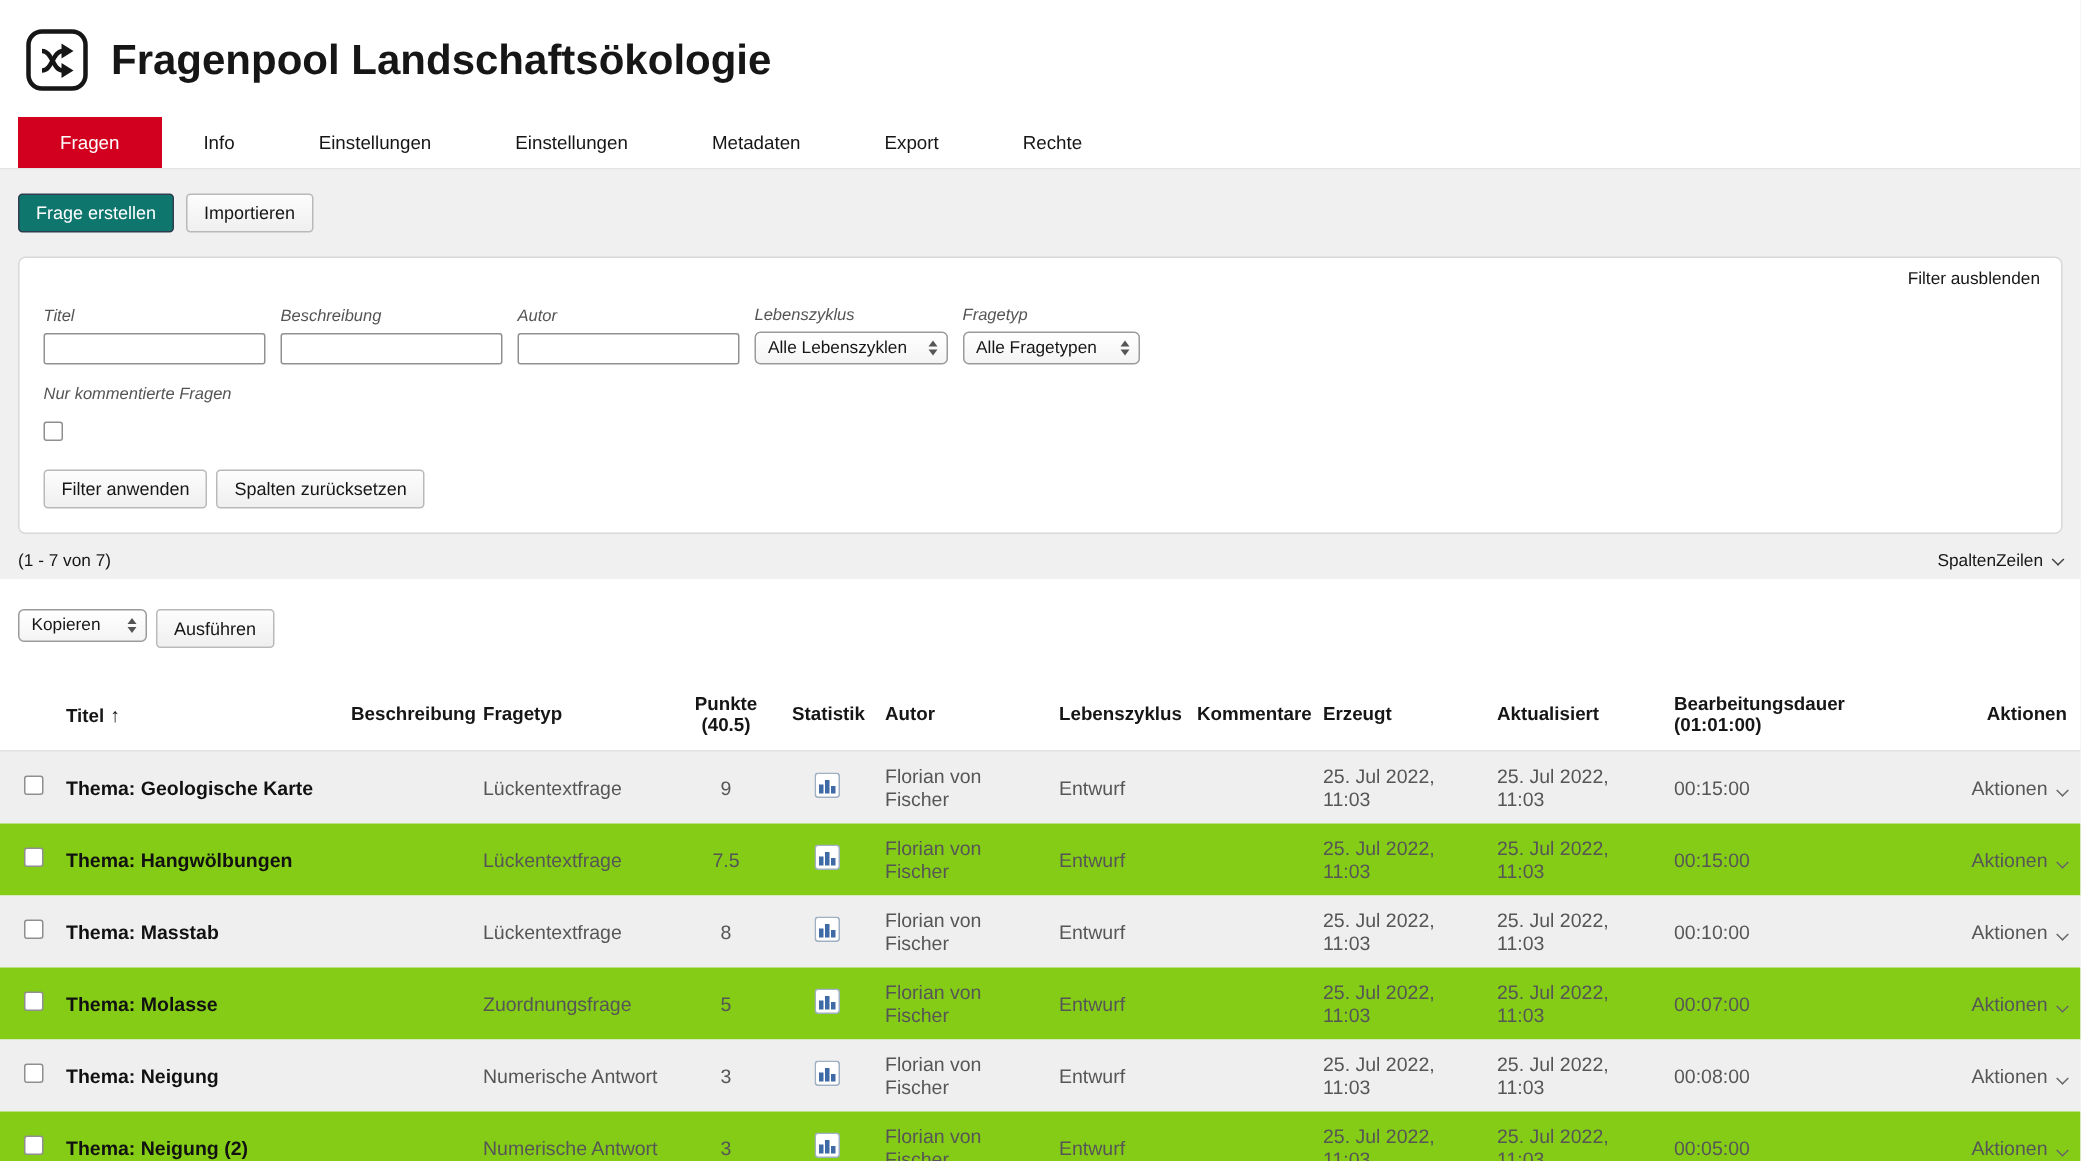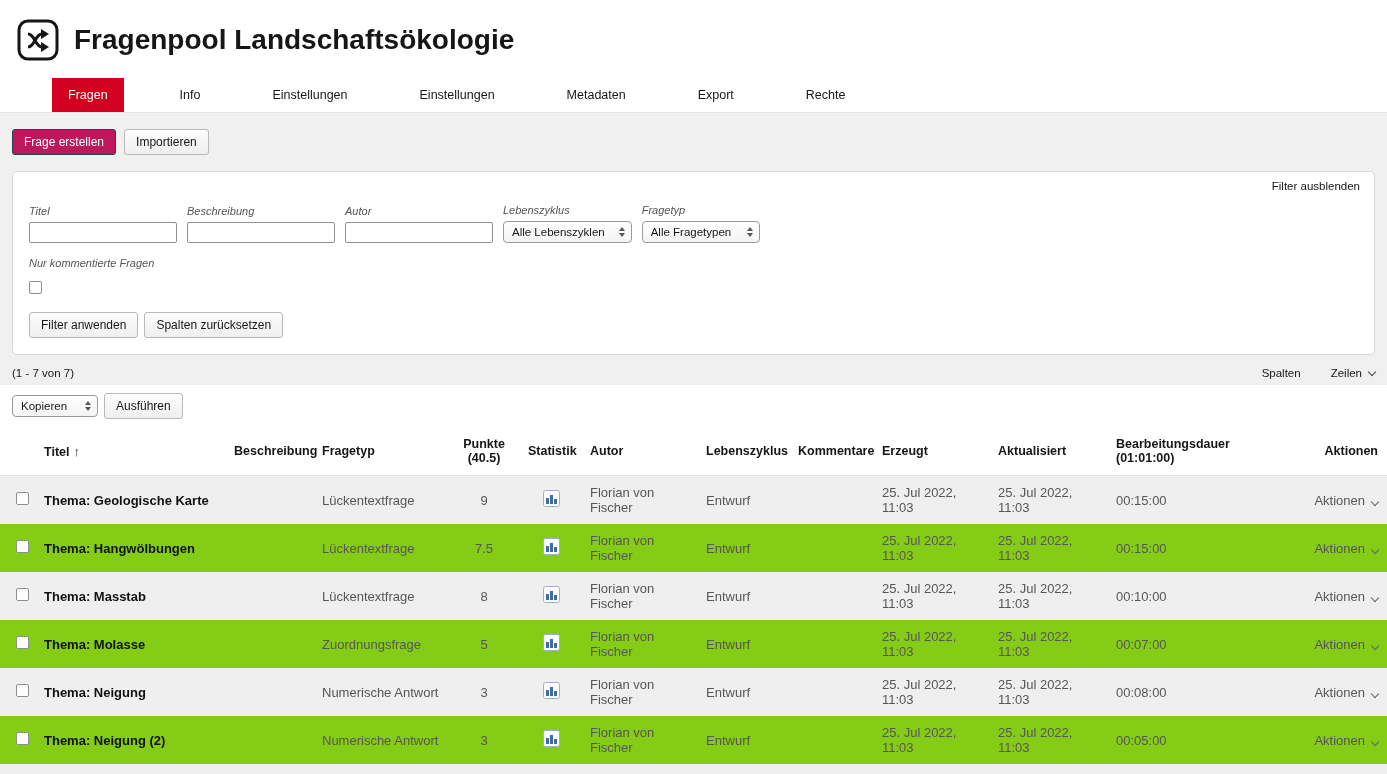--- a/index.html
+++ b/index.html
@@ -5,55 +5,55 @@
   * { margin:0; padding:0; box-sizing:border-box; }
   html,body { width:1387px; background:#f0f0f0; font-family:"Liberation Sans", sans-serif; color:#161616; }
 
   
   .page-header { background:#fff; padding:18px 0 16px 16px; display:flex; align-items:center; gap:14px; }
   .logo-box { width:44px; height:44px; flex:0 0 auto; }
   .page-title { font-size:28px; font-weight:700; color:#161616; }
 
   
   .tabbar { background:#fff; display:flex; align-items:stretch; padding-left:12px; border-bottom:1px solid #e4e4e4; }
-  .tab { padding:10px 16px; font-size:12.5px; color:#161616; cursor:pointer;margin-left:40px; }
+  .tab { padding:10px 28px; font-size:12.5px; color:#161616; cursor:pointer; }
   .tab.active { background:#d2001e; color:#fff; }
 
   
   .top-toolbar { margin:16px 12px 0 12px; display:flex; gap:8px; }
   .btn { display:inline-block; font-size:12px; padding:5px 11px; border:1px solid #b9b9b9; border-radius:3px;
          background:linear-gradient(#fdfdfd,#efefef); color:#161616; cursor:pointer; font-family:inherit; }
-  .btn-primary { background:#be185d; border-color:#2e3e4e; color:#fff; }
+  .btn-primary { background:#0f766e; border-color:#2e3e4e; color:#fff; }
 
   
   .filter-panel { position:relative; margin:16px 12px 0 12px; background:#fff; border:1px solid #d8d8d8; border-radius:5px; padding:12px 16px 16px 16px; }
   .filter-hide { position:absolute; top:8px; right:14px; font-size:11.5px; color:#161616; cursor:pointer; }
   .filter-fields { display:flex; gap:10px; margin-top:20px; align-items:flex-end; }
   .filter-field { display:flex; flex-direction:column; }
   .filter-label { font-size:11px; font-style:italic; color:#555; margin-bottom:5px; }
   .filter-input { width:148px; height:21px; border:1px solid #919191; border-radius:2px; font-size:12px; padding:0 4px; font-family:inherit; background:#fff; }
   .fake-select { position:relative; height:22px; min-width:118px; border:1px solid #9a9a9a; border-radius:4px; background:linear-gradient(#fff,#f4f4f4);
                  font-size:11.5px; display:flex; align-items:center; padding:0 26px 0 8px; cursor:pointer; }
   .sel-arrows { position:absolute; right:6px; top:50%; transform:translateY(-50%); display:flex; flex-direction:column; gap:2px; align-items:center; }
   .tri-up { width:0; height:0; border-left:3.5px solid transparent; border-right:3.5px solid transparent; border-bottom:4.5px solid #555; }
   .tri-down { width:0; height:0; border-left:3.5px solid transparent; border-right:3.5px solid transparent; border-top:4.5px solid #555; }
   .filter-check-area { margin-top:14px; }
   .checkbox { display:inline-block; width:13px; height:13px; border:1px solid #8f8f8f; border-radius:2px; background:#fff; cursor:pointer; }
   .filter-check-area .checkbox { margin-top:7px; }
   .filter-buttons { margin-top:14px; display:flex; gap:6px; }
 
   
   .table-meta { margin:12px 12px 6px 12px; display:flex; justify-content:space-between; align-items:center; font-size:11.5px; }
-  .meta-right { display:flex; gap:30px; align-items:center; }
+  .meta-right { display:flex; align-items:center; }
   .meta-link { cursor:pointer; display:flex; align-items:center; }
   .chev { display:inline-block; width:6px; height:6px; border-right:1.5px solid #444; border-bottom:1.5px solid #444; transform:rotate(45deg); margin-left:7px; margin-top:-3px; }
 
   
   .table-block { background:#fff; }
-  .bulk-toolbar { padding:8px 12px; display:flex; gap:6px; align-items:center; }
+  .bulk-toolbar { padding:20px 12px; display:flex; gap:6px; }
   .bulk-toolbar .fake-select { min-width:86px; }
   table { width:100%; border-collapse:collapse; table-layout:fixed; }
   th { font-size:12.5px; font-weight:600; text-align:left; padding:10px 8px; color:#161616; border-bottom:1px solid #e2e2e2; }
   th.sorted { font-weight:700; }
   .sort-arrow { font-weight:900; font-size:13px; margin-left:4px; }
   td { font-size:13px; padding:9px 8px; color:#565656; vertical-align:middle; }
   tr.odd td { background:#efefef; }
   tr.even td { background:#84cc16; }
   .col-cb { width:36px; }
   .col-title { width:190px; }

